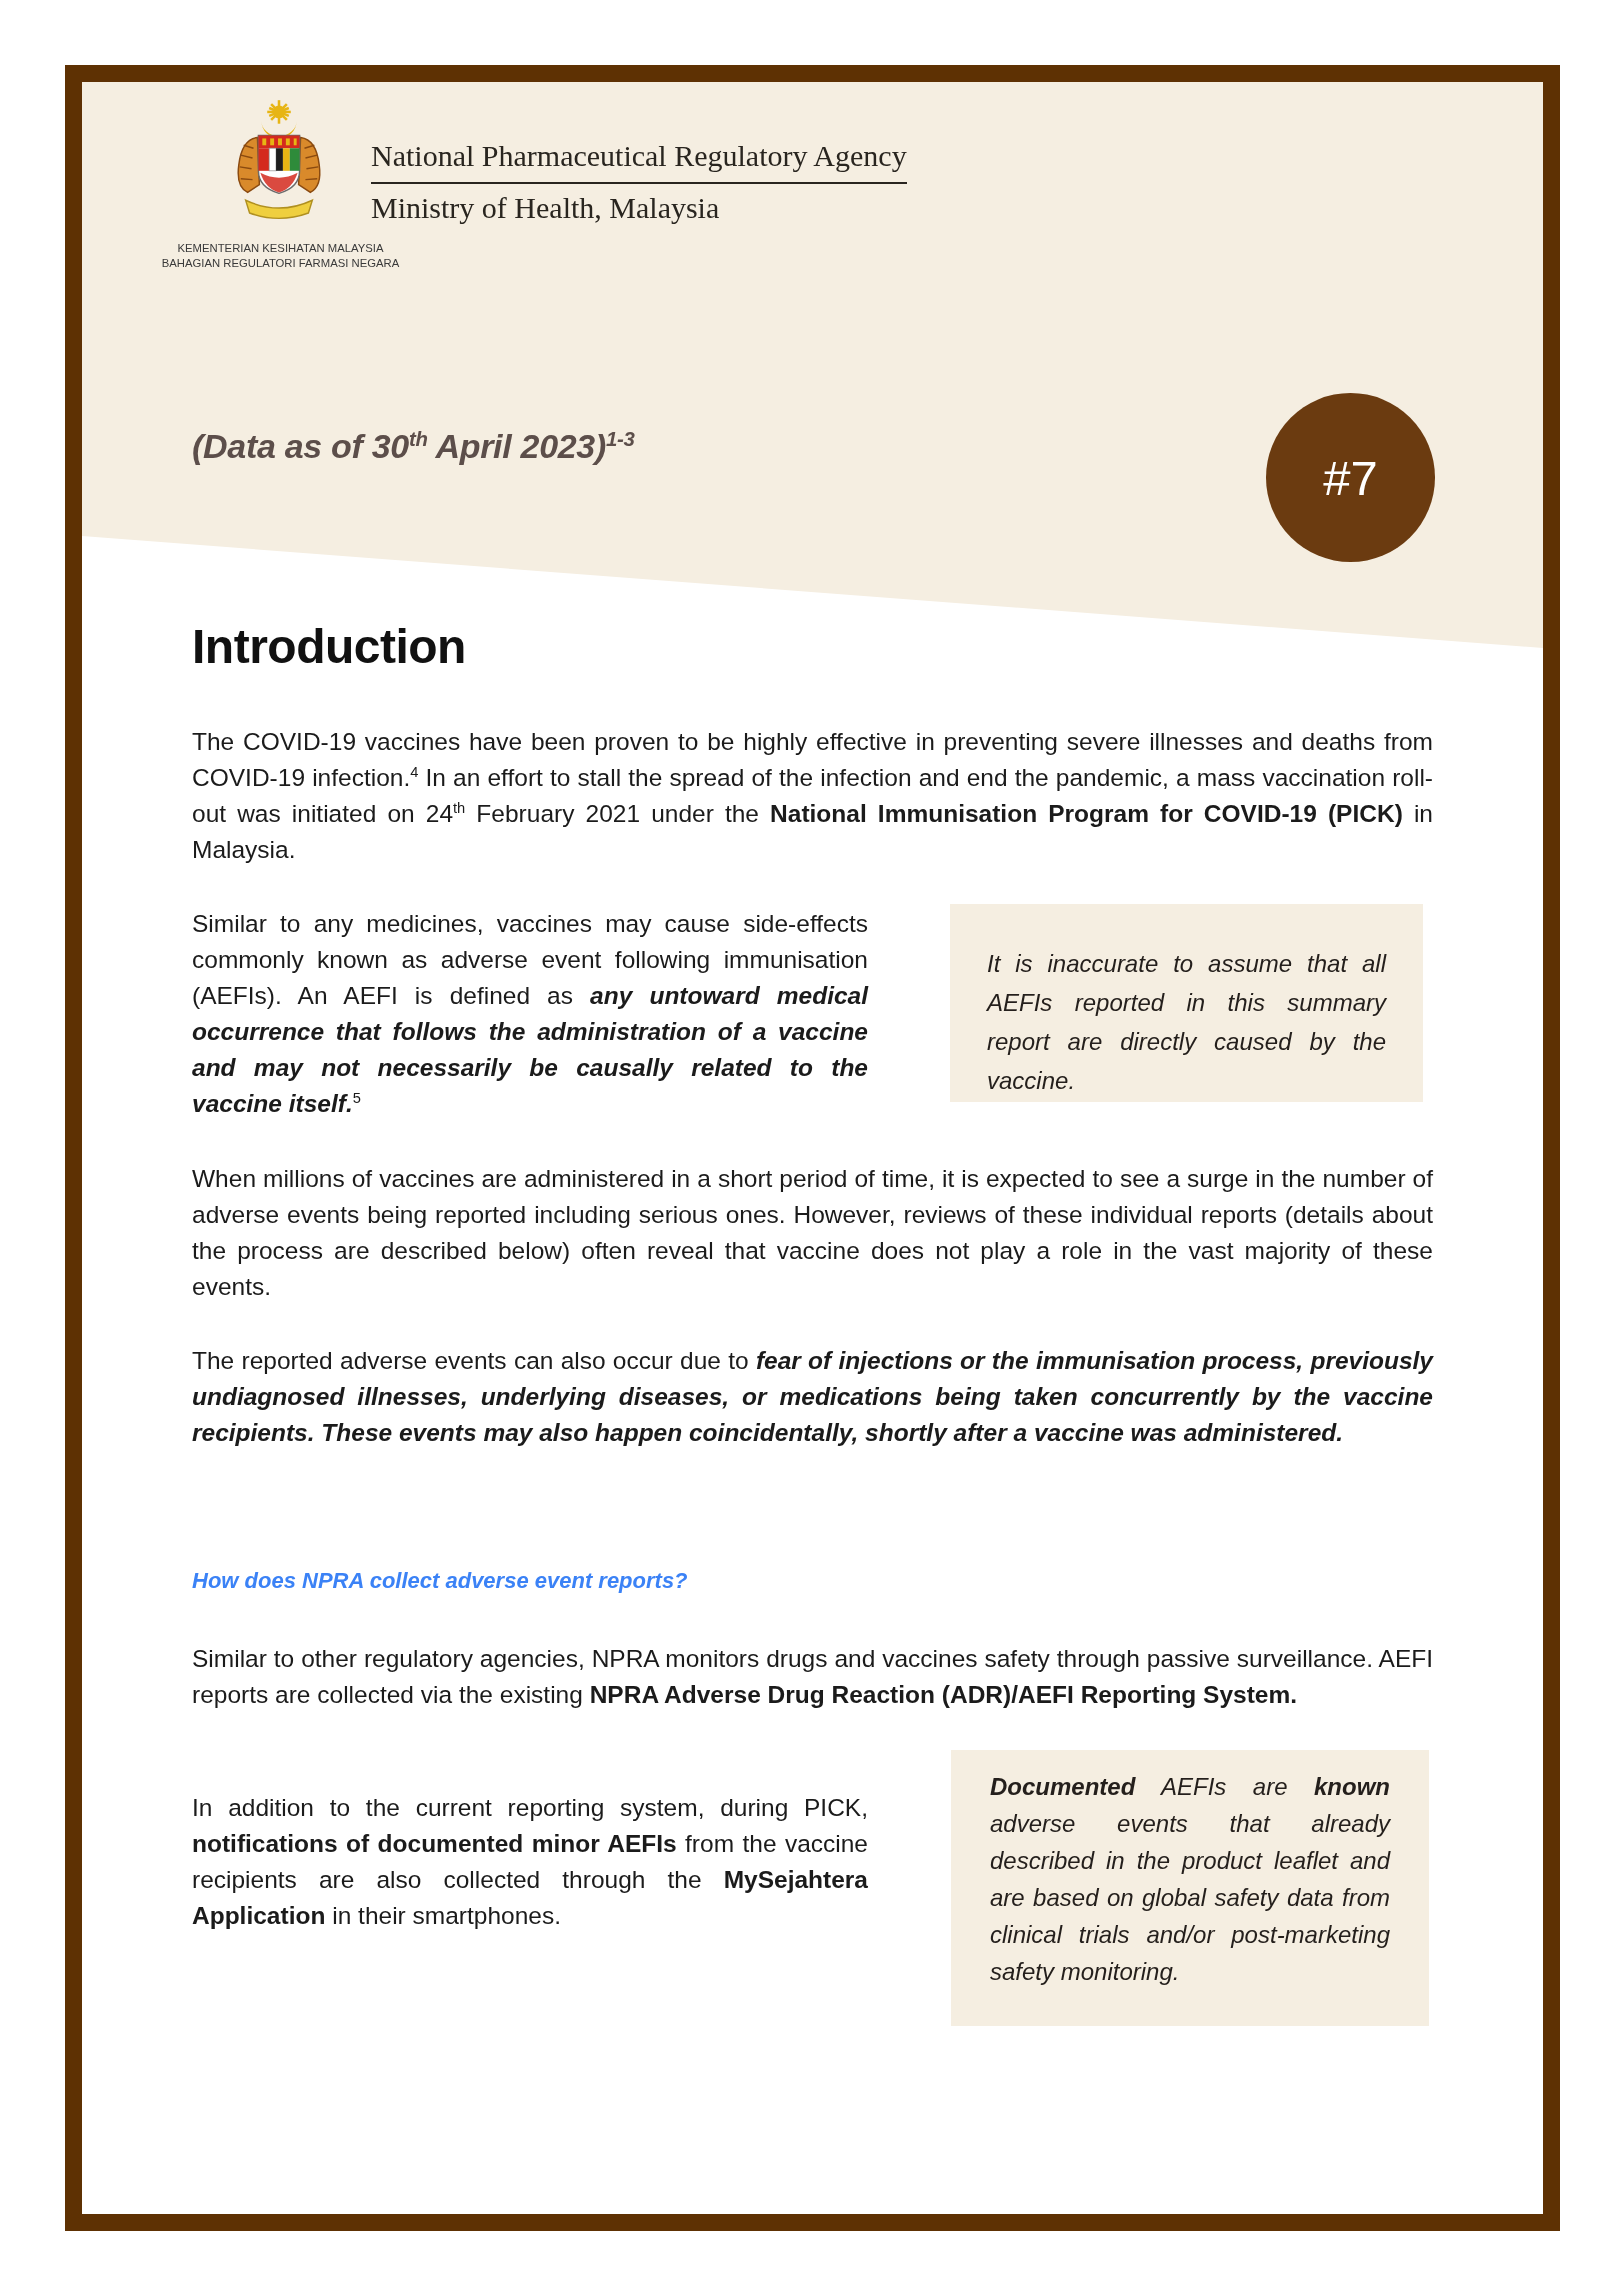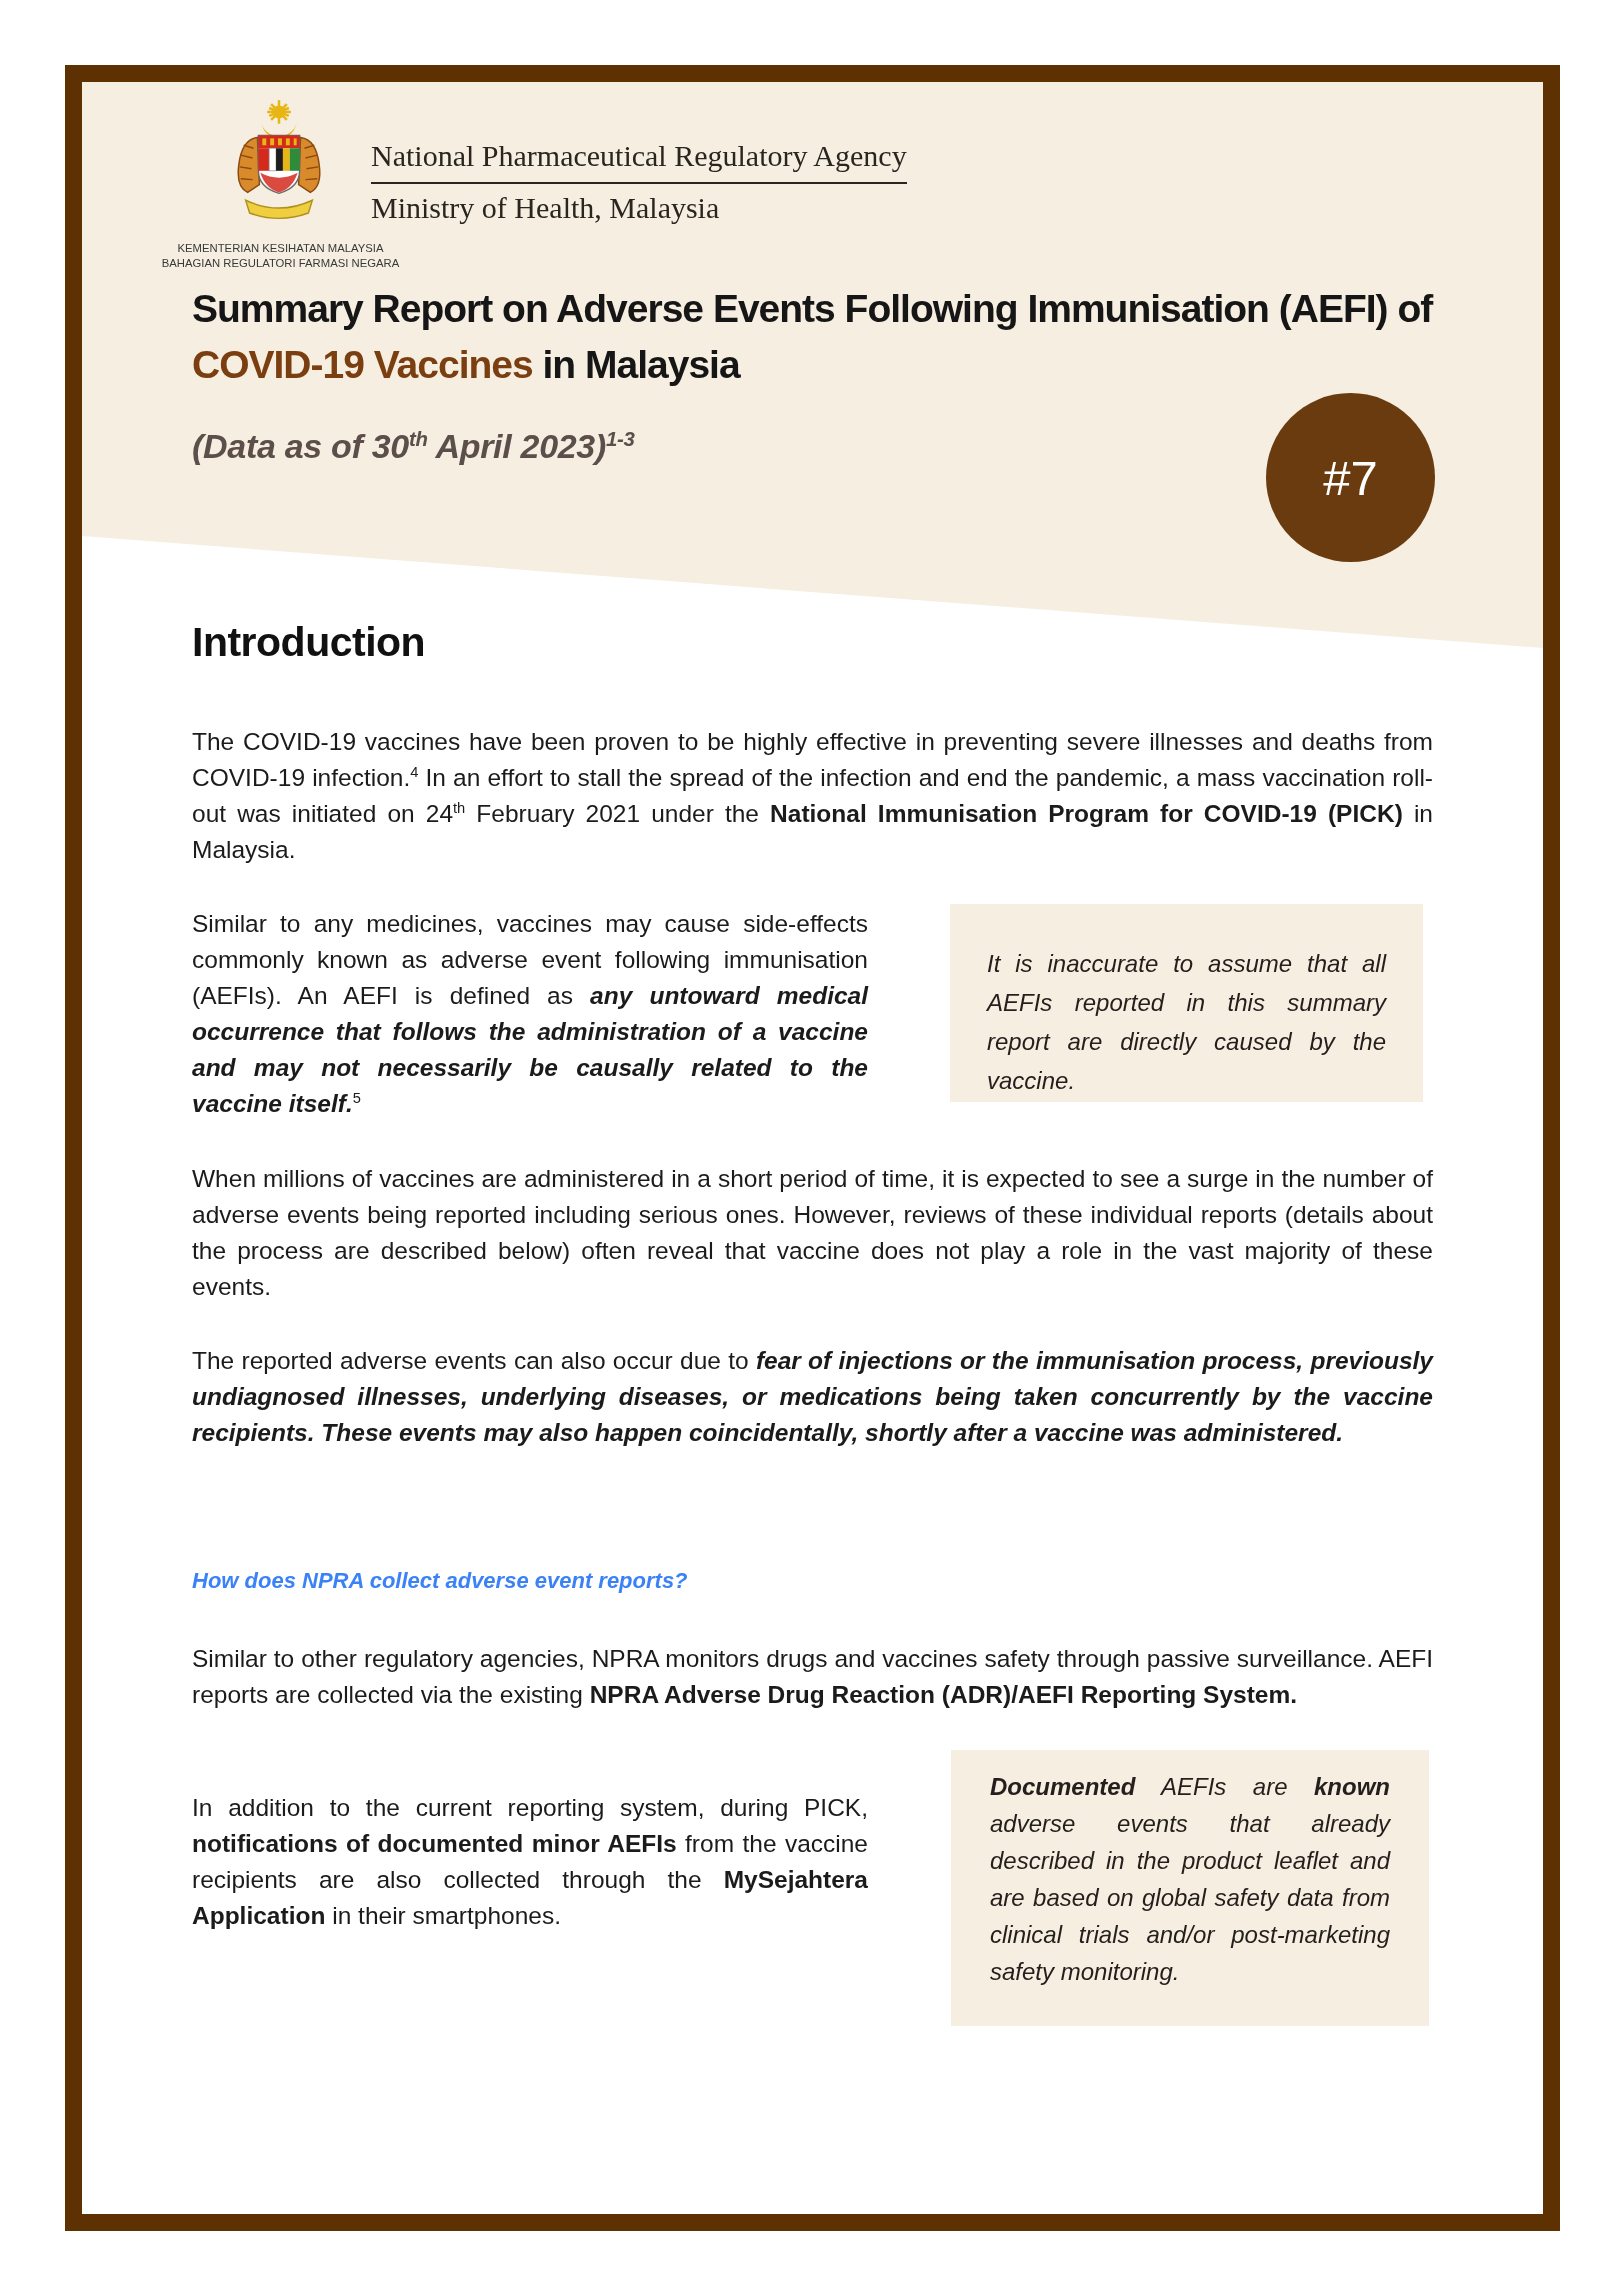--- a/index.html
+++ b/index.html
@@ -33,21 +33,21 @@
   .title .hl{color:#7A3E10;}
   .dateline{
     position:absolute;left:110px;top:345px;
     font-size:34px;font-weight:bold;font-style:italic;color:#5C4E4A;letter-spacing:-0.3px;
   }
   .badge{
     position:absolute;left:1184px;top:311px;width:169px;height:169px;border-radius:50%;
     background:#6B3B10;color:#ffffff;display:flex;align-items:center;justify-content:center;
     font-size:49px;letter-spacing:0;
   }
-  .h-intro{position:absolute;left:110px;top:537px;font-size:41px;font-weight:bold;letter-spacing:-0.5px;color:#111;}
+  .h-intro{position:absolute;left:110px;top:537px;font-size:48px;font-weight:bold;letter-spacing:-0.5px;color:#111;}
   
   .bt{font-size:24.5px;line-height:36px;text-align:justify;color:#1b1b1b;}
   .p1{position:absolute;left:110px;top:642px;width:1241px;}
   .p2{position:absolute;left:110px;top:824px;width:676px;}
   .callout{
     background:#F5EEE1;box-sizing:border-box;font-style:italic;text-align:justify;
     font-size:24px;color:#241f1c;
   }
   .callout1{position:absolute;left:868px;top:822px;width:473px;height:198px;padding:40px 37px;line-height:39px;}
   .callout2{position:absolute;left:869px;top:1668px;width:478px;height:276px;padding:18px 39px;line-height:37px;}
@@ -110,21 +110,20 @@
   <div class="logo-captions">
     <div data-bind="header.logo_caption_line1">KEMENTERIAN KESIHATAN MALAYSIA</div>
     <div data-bind="header.logo_caption_line2">BAHAGIAN REGULATORI FARMASI NEGARA</div>
   </div>
 
   <div class="agency-block">
     <div class="agency" data-bind="header.agency">National Pharmaceutical Regulatory Agency</div>
     <div class="ministry" data-bind="header.ministry">Ministry of Health, Malaysia</div>
   </div>
 
-  <div class="title"><span data-bind="title.part1">Summary Report on Adverse Events Following Immunisation (AEFI) of </span><span class="hl" data-bind="title.highlight">COVID-19 Vaccines</span><span data-bind="title.part2"> in Malaysia</span></div>
 
   <div class="dateline"><span data-bind="dateline.pre">(Data as of 30</span><span class="sup" data-bind="dateline.sup1">th</span><span data-bind="dateline.mid"> April 2023)</span><span class="sup" data-bind="dateline.sup2">1-3</span></div>
 
   <div class="badge" data-bind="badge.label">#7</div>
 
   <div class="h-intro" data-bind="intro.heading">Introduction</div>
 
   <div class="bt p1"><span data-bind="intro.p1.r1">The COVID-19 vaccines have been proven to be highly effective in preventing severe illnesses and deaths from COVID-19 infection.</span><span class="sup" data-bind="intro.p1.s1">4</span><span data-bind="intro.p1.r2"> In an effort to stall the spread of the infection and end the pandemic, a mass vaccination roll-out was initiated on 24</span><span class="sup" data-bind="intro.p1.s2">th</span><span data-bind="intro.p1.r3"> February 2021 under the </span><span class="b" data-bind="intro.p1.b1">National Immunisation Program for COVID-19 (PICK)</span><span data-bind="intro.p1.r4"> in Malaysia.</span></div>
 
   <div class="bt p2"><span data-bind="intro.p2.r1">Similar to any medicines, vaccines may cause side-effects commonly known as adverse event following immunisation (AEFIs). An AEFI is defined as </span><span class="bi" data-bind="intro.p2.bi1">any untoward medical occurrence that follows the administration of a vaccine and may not necessarily be causally related to the vaccine itself.</span><span class="sup" data-bind="intro.p2.s1">5</span></div>

